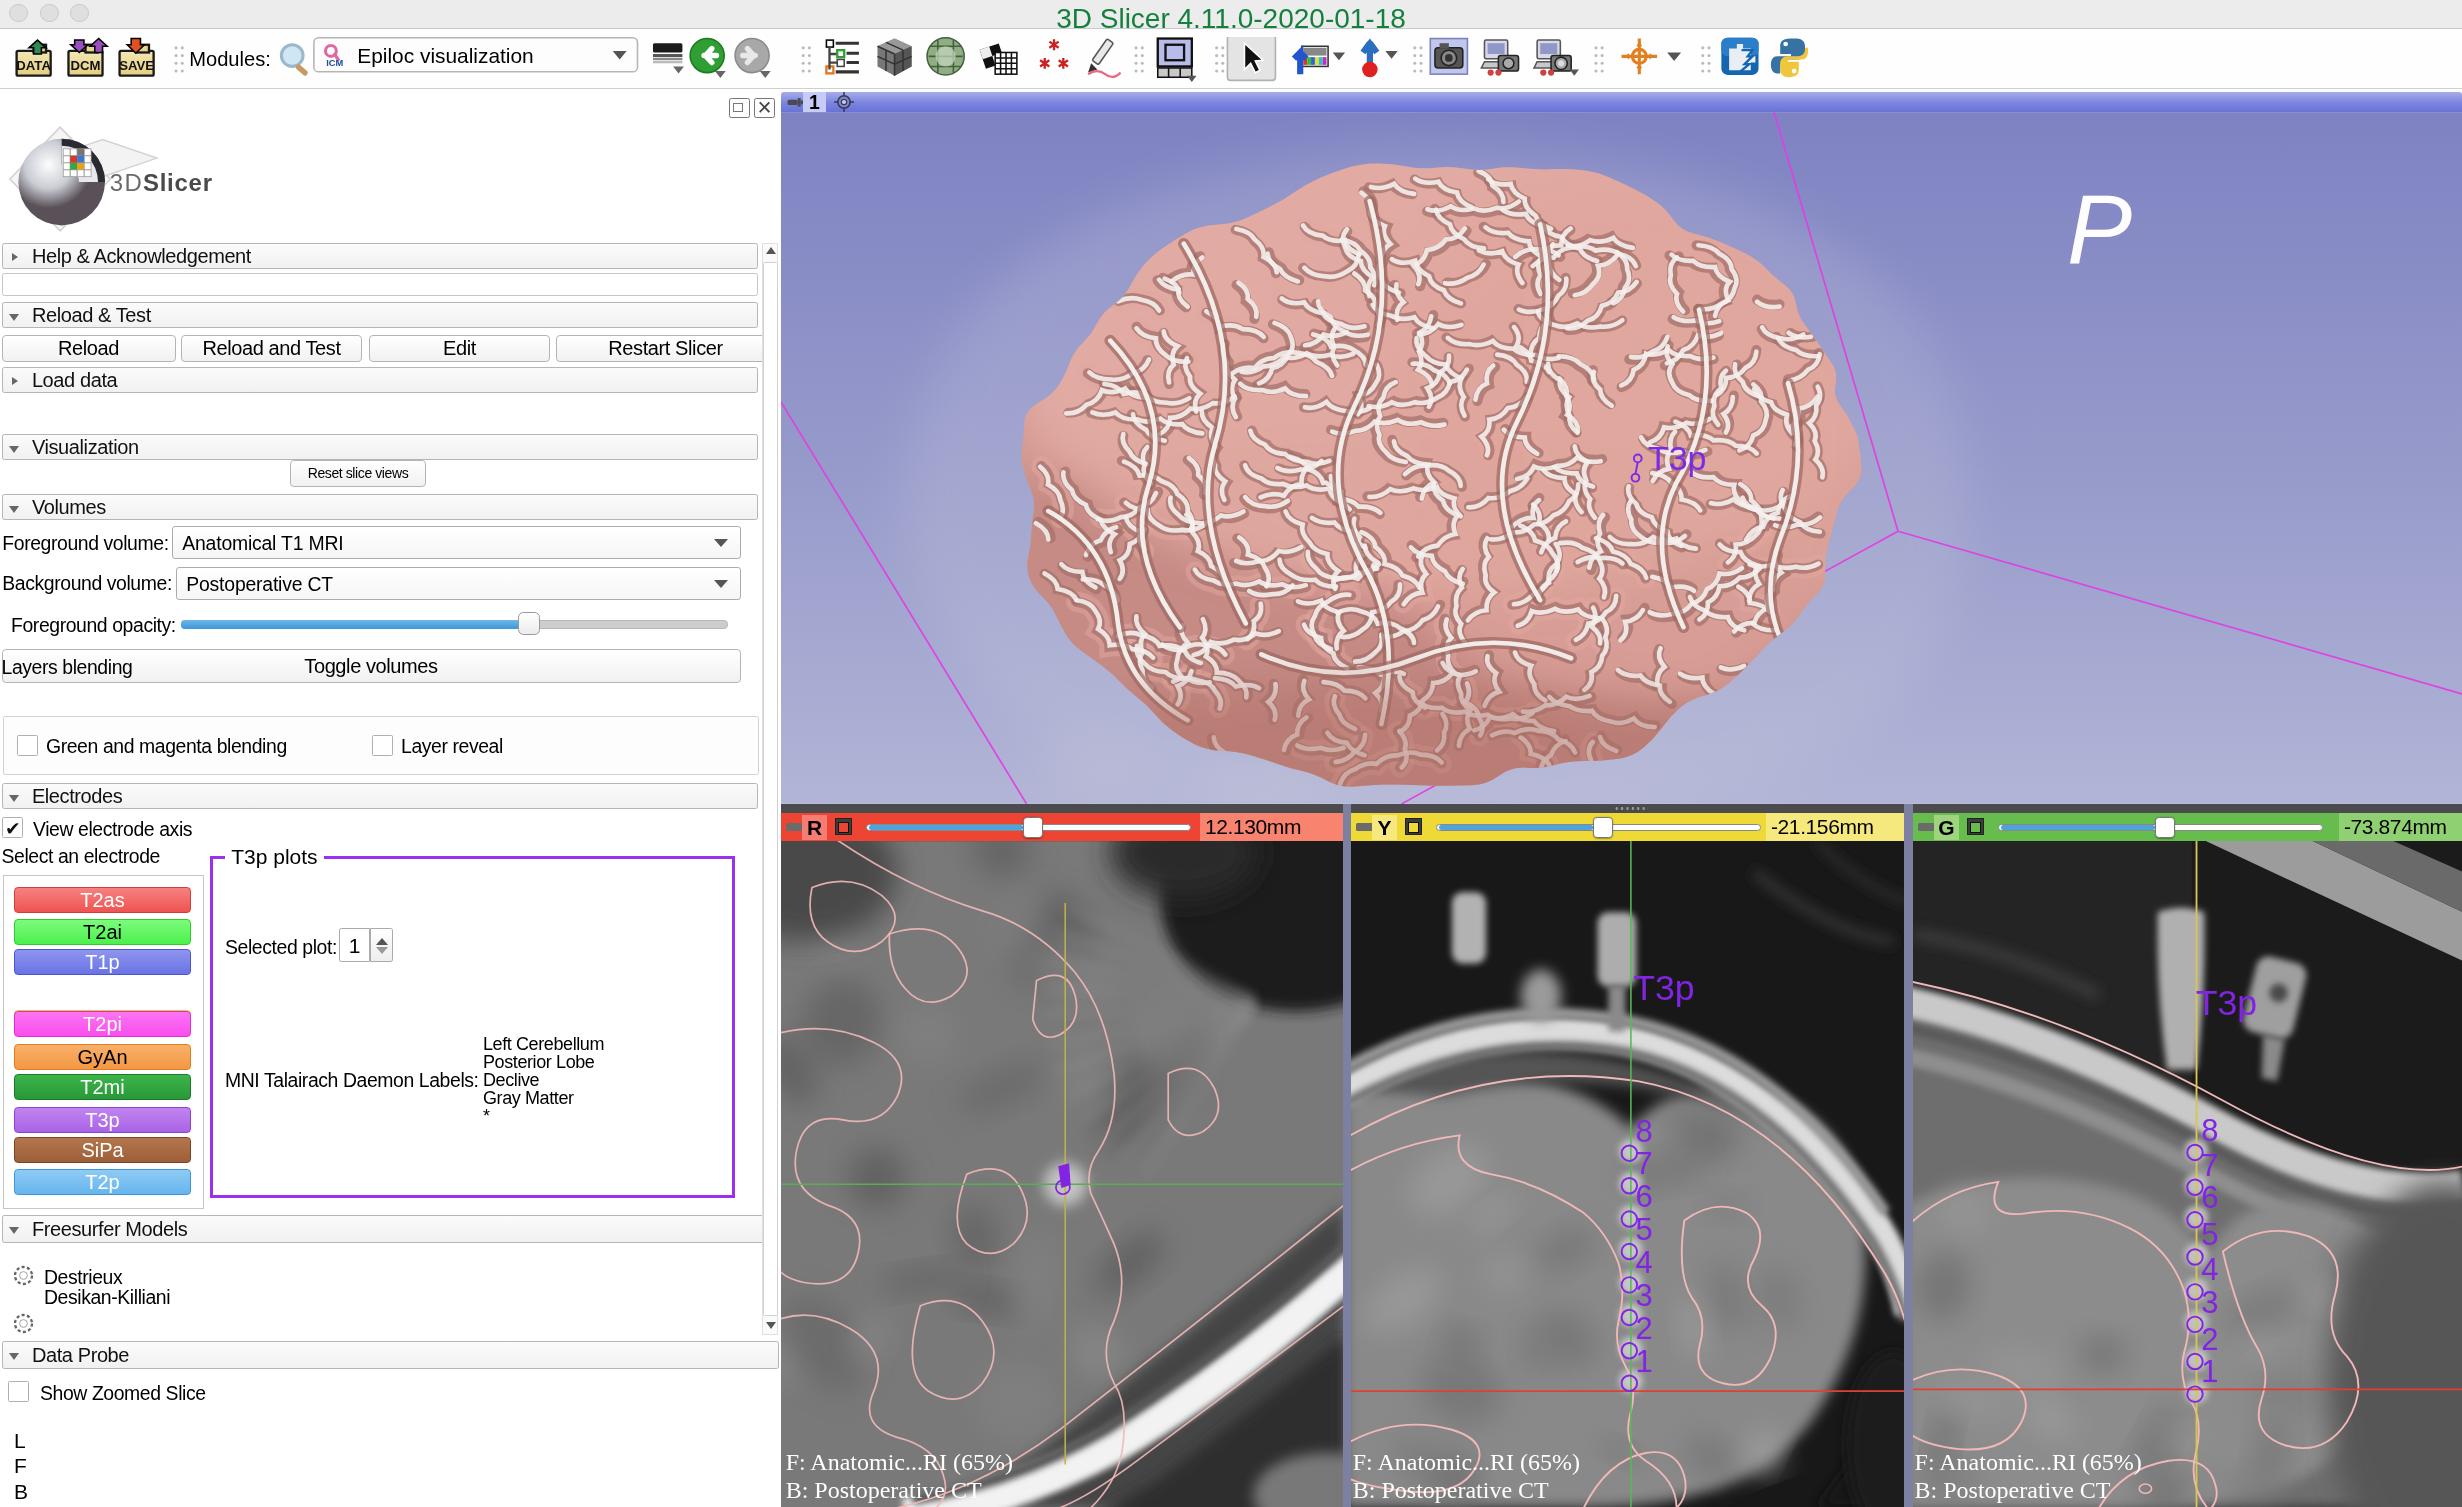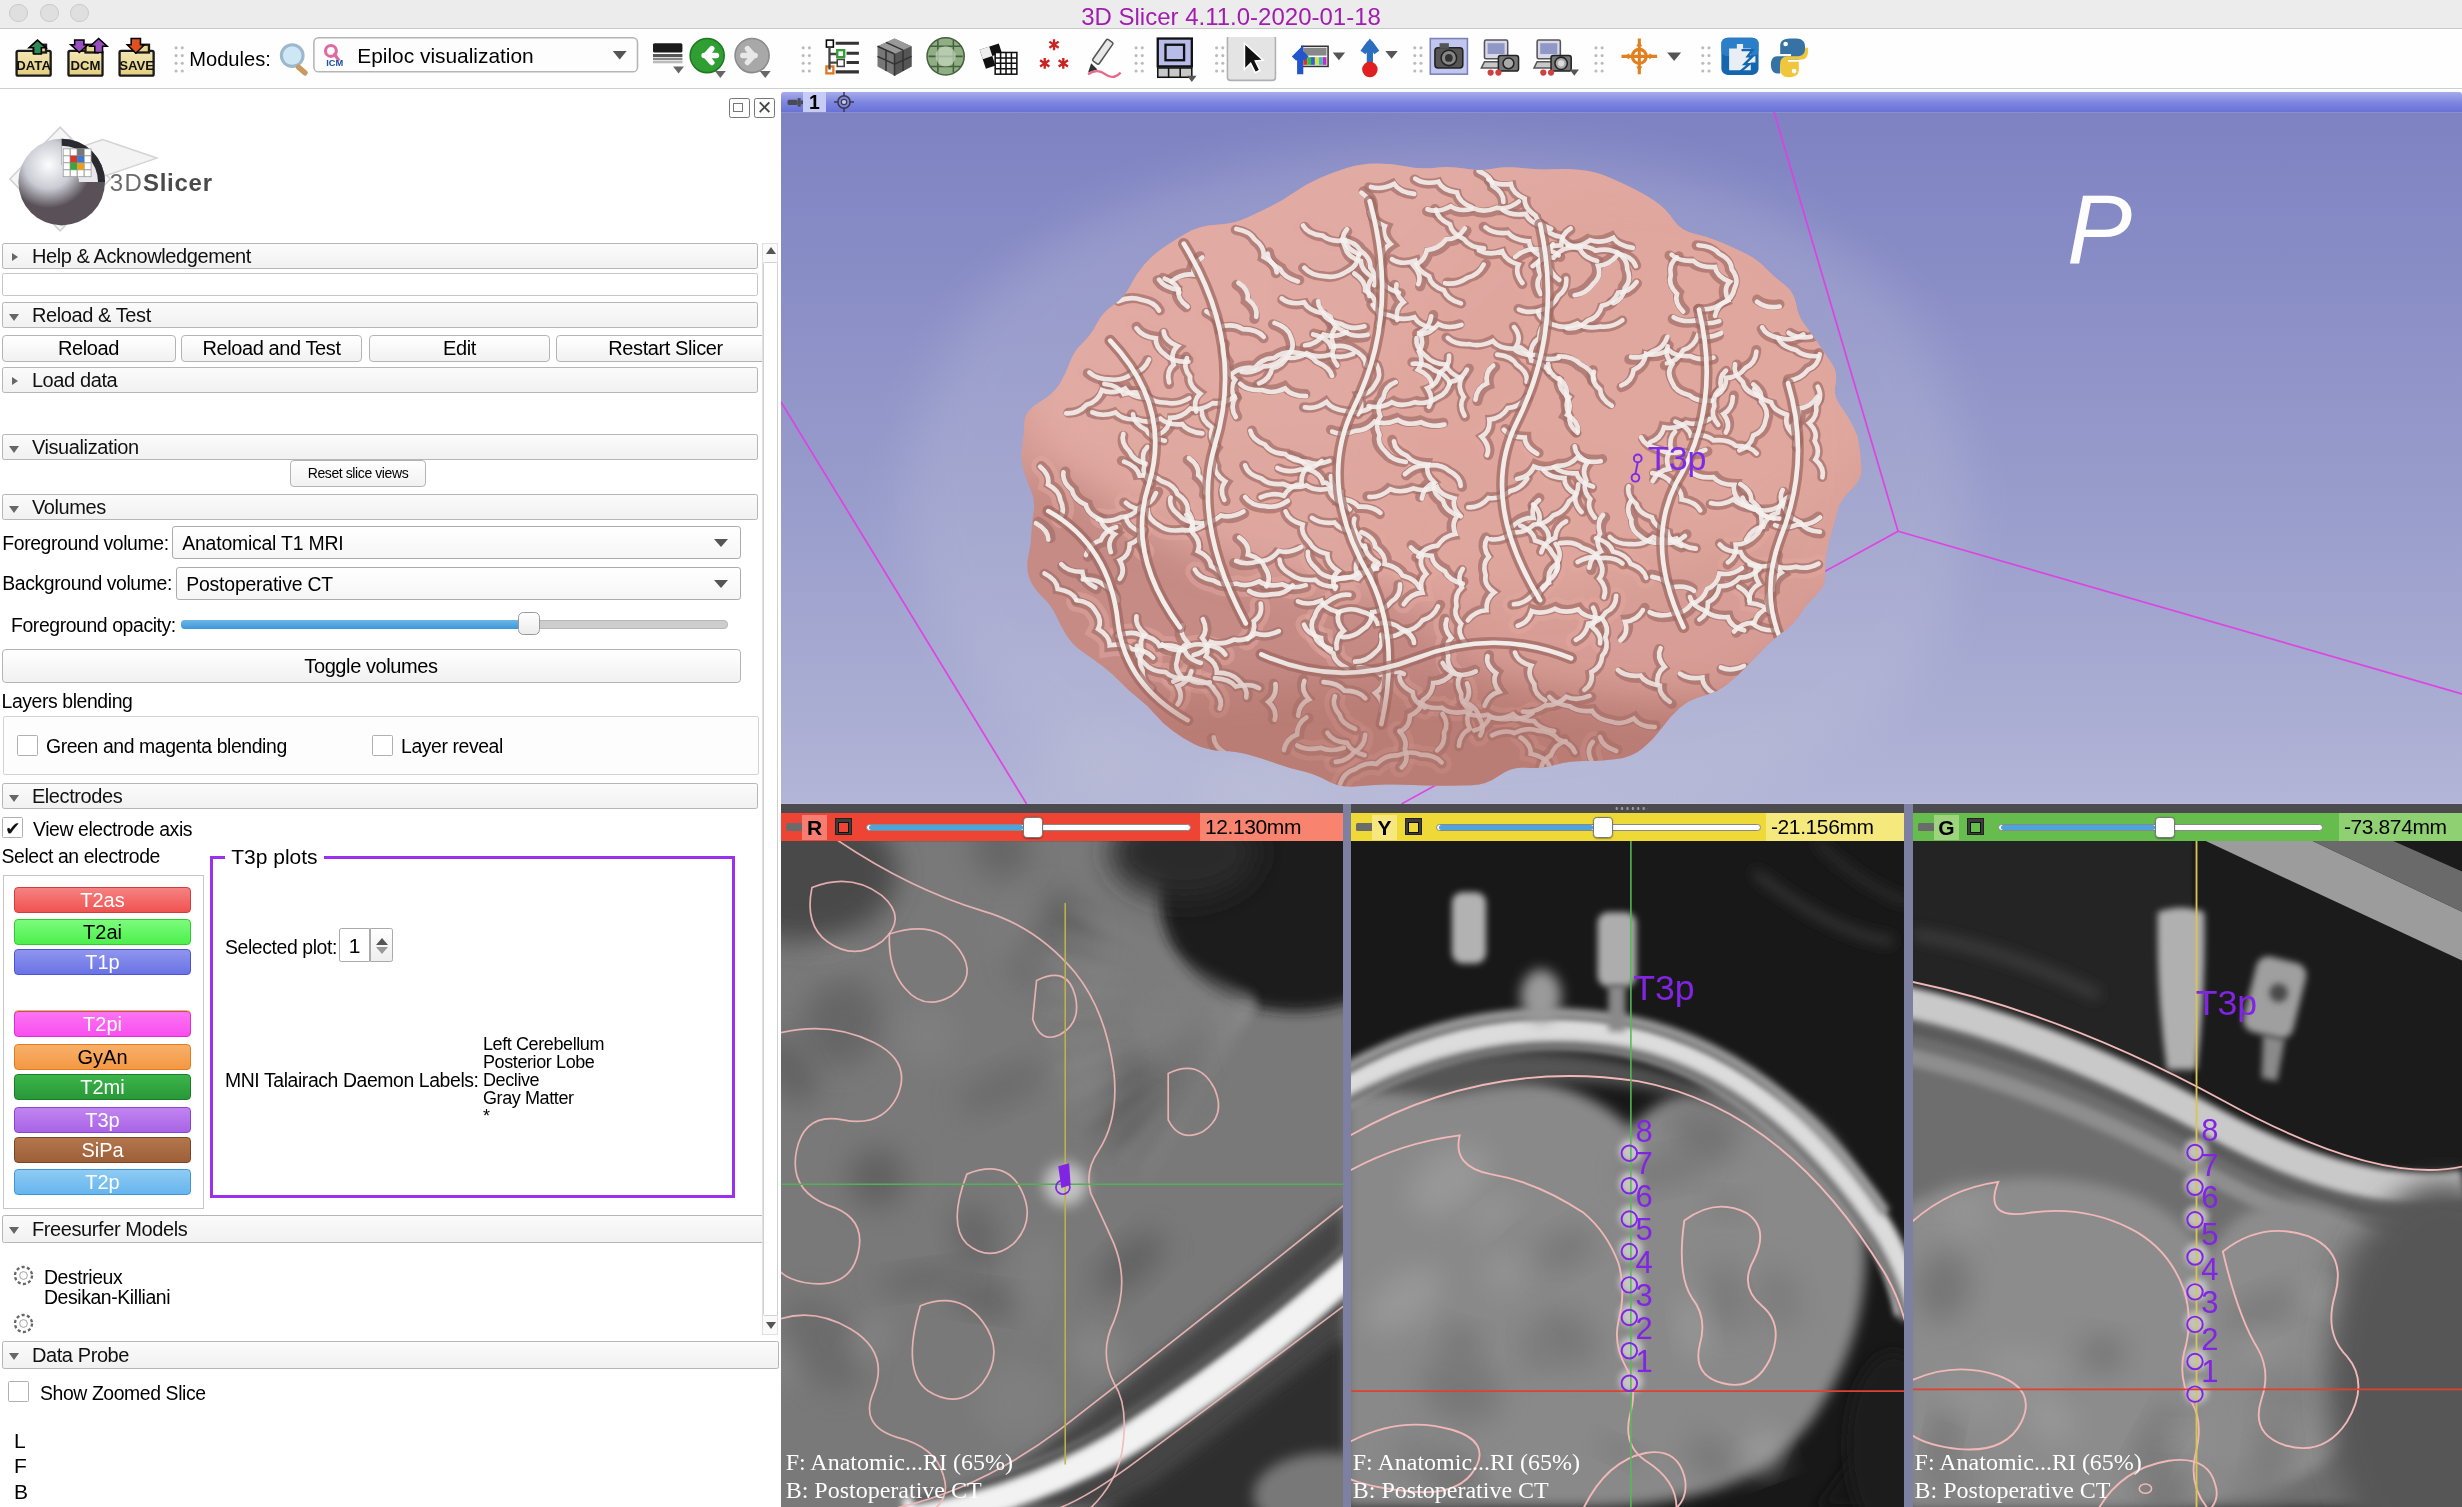--- a/index.html
+++ b/index.html
@@ -1,20 +1,20 @@
 <!DOCTYPE html>
 <html style="font-size:12.4px"><head><meta charset="utf-8"><style>
 *{margin:0;padding:0;box-sizing:border-box;}
 html,body{width:2462px;height:1508px;overflow:hidden;background:#fff;font-family:"Liberation Sans",sans-serif;}
 #app{position:absolute;left:0;top:0;width:2462px;height:1508px;}
 .abs{position:absolute;}
 
 #titlebar{left:0;top:0;width:2462px;height:29px;background:#ececec;border-bottom:0.8px solid #c9c9c9;}
 .tl{width:18.6px;height:18.6px;border-radius:50%;background:#dfdfdf;border:0.8px solid #cacaca;top:3.9px;}
-#title{width:100%;text-align:center;top:3.1px;font-size:24px;color:#a21caf;}
+#title{width:100%;text-align:center;top:3.1px;font-size:28px;color:#15803d;}
 
 #toolbar{left:0;top:29.4px;width:2462px;height:60px;background:#fefefe;border-bottom:0.8px solid #cfcfcf;}
 
 #panel{left:0;top:90px;width:781px;height:1418px;background:#ffffff;}
 .hdr{left:1.5px;width:756px;height:26px;background:linear-gradient(#fbfbfb,#f1f1f1);border:0.8px solid #b6b6b6;border-radius:2.3px;font-size:20px;letter-spacing:-0.4px;color:#111;line-height:25.6px;padding-left:29.4px;}
 .hdr:before{content:"";position:absolute;left:9.3px;top:9.3px;border-left:6.2px solid #666;border-top:4.6px solid transparent;border-bottom:4.6px solid transparent;}
 .hdr.open:before{border-left:5.4px solid transparent;border-right:5.4px solid transparent;border-top:7px solid #666;border-bottom:none;top:11px;left:6.2px;}
 .btn{background:linear-gradient(#ffffff,#f1f1f1);border:0.8px solid #b4b4b4;border-radius:3.9px;font-size:20px;letter-spacing:-0.4px;color:#000;text-align:center;}
 .lbl{font-size:19.4px;letter-spacing:-0.4px;color:#000;}
 .combo{background:linear-gradient(#ffffff,#f6f6f6);border:0.8px solid #ababab;border-radius:3.1px;font-size:19.4px;letter-spacing:-0.2px;color:#000;padding-left:9.3px;}
@@ -350,21 +350,21 @@
 <div class="hdr open abs" style="top:404px;">Volumes</div>
 <div class="lbl abs" style="left:2.3px;top:442px;">Foreground volume:</div>
 <div class="combo abs" style="left:172px;top:436px;width:569px;height:33px;line-height:32px;">Anatomical T1 MRI</div>
 <div class="lbl abs" style="left:2.3px;top:482px;">Background volume:</div>
 <div class="combo abs" style="left:176px;top:477px;width:565px;height:33px;line-height:32px;">Postoperative CT</div>
 <div class="lbl abs" style="left:11px;top:524px;">Foreground opacity:</div>
 <div class="abs" style="left:181px;top:530px;width:547px;height:8.5px;background:#cdcdcd;border-radius:3.9px;border:0.8px solid #b8b8b8;"></div>
 <div class="abs" style="left:181px;top:530px;width:347px;height:8.5px;background:linear-gradient(#6cb8e8,#3f97d8);border-radius:3.9px;"></div>
 <div class="abs" style="left:518px;top:522px;width:22px;height:23px;background:linear-gradient(#ffffff,#ececec);border:0.8px solid #999;border-radius:5.4px;"></div>
 <div class="btn abs" style="left:1.5px;top:559px;width:739px;height:34px;line-height:33px;">Toggle volumes</div>
-<div class="lbl abs" style="left:1.5px;top:600px;">Layers blending</div>
+<div class="lbl abs" style="left:1.5px;top:566px;">Layers blending</div>
 <div class="abs" style="left:3.1px;top:626px;width:756px;height:59px;border:0.8px solid #d2d2d2;border-radius:2.3px;background:#fdfdfd;"></div>
 <div class="cb abs" style="left:17px;top:645px;"></div>
 <div class="lbl abs" style="left:46px;top:645px;">Green and magenta blending</div>
 <div class="cb abs" style="left:372px;top:645px;"></div>
 <div class="lbl abs" style="left:401px;top:645px;">Layer reveal</div>
 <div class="hdr open abs" style="top:693px;">Electrodes</div>
 <div class="cb abs" style="left:2.3px;top:727px;font-size:18.6px;line-height:21px;text-align:center;color:#111;">✔</div>
 <div class="lbl abs" style="left:33px;top:728px;">View electrode axis</div>
 <div class="lbl abs" style="left:1.5px;top:755px;">Select an electrode</div>
 

